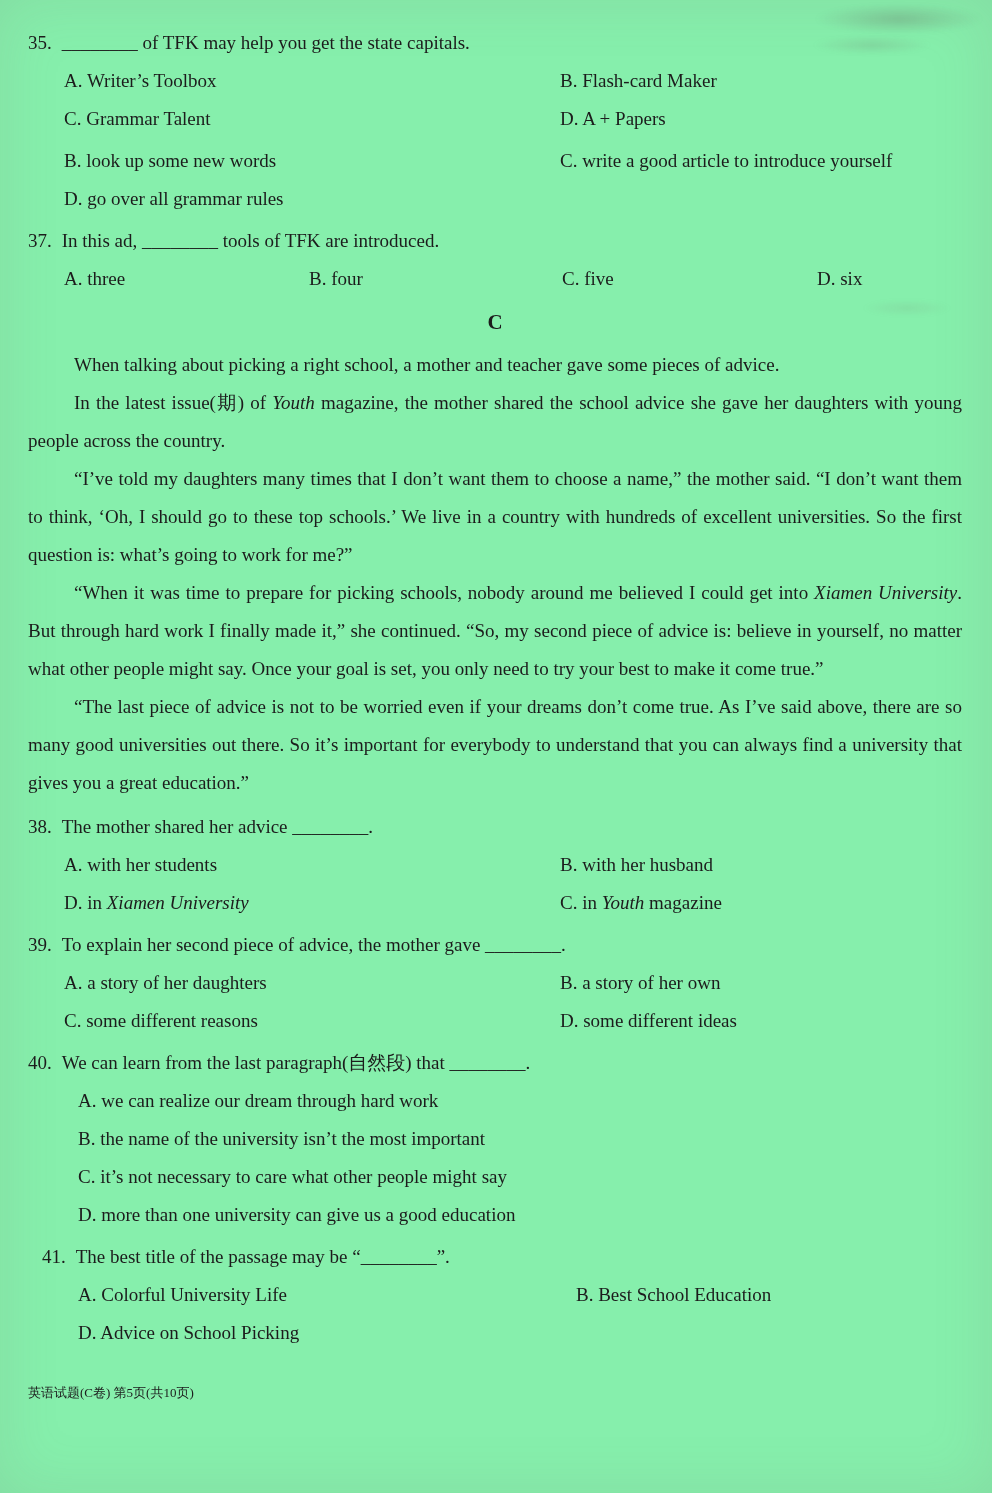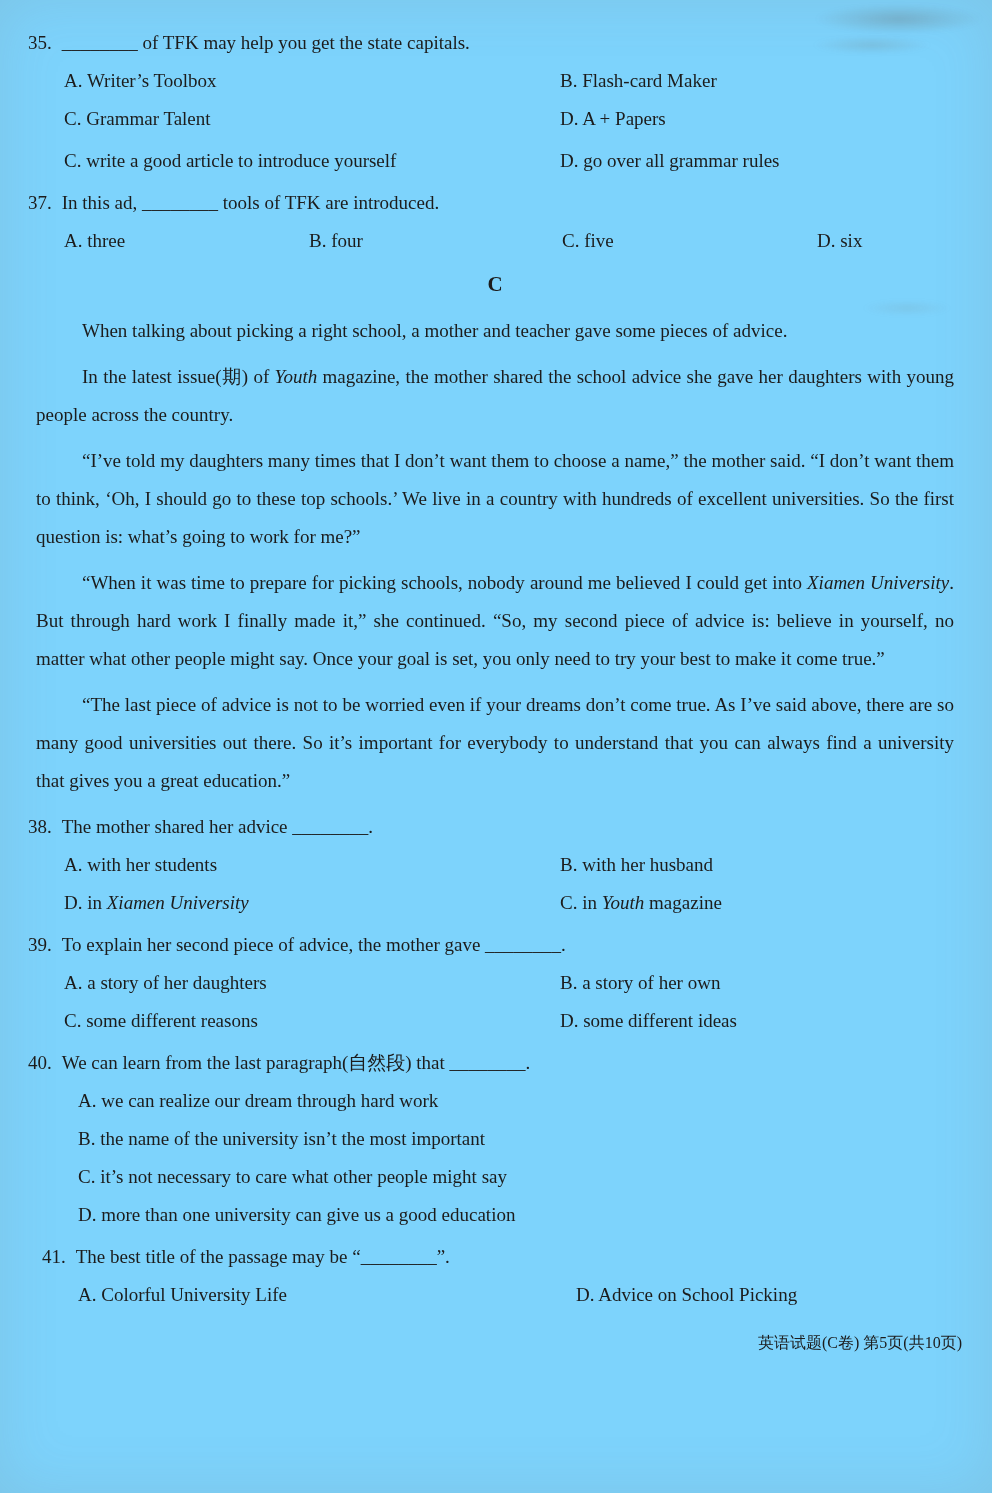--- a/index.html
+++ b/index.html
@@ -1,20 +1,20 @@
 <!DOCTYPE html>
 <html><head>
 <meta charset="utf-8">
 <style>
   html, body { margin:0; padding:0; background:#e8e6e1; }
   .paper {
     position:relative;
     width:992px; height:1493px;
     margin:0 auto;
-    background:#7dd3fc;
+    background:#86efac;
     color:#1c1c1c;
     font-family:"Liberation Serif","DejaVu Serif",serif;
     font-size:19px;
     line-height:38px;
     box-sizing:border-box;
     padding:24px 30px 0 28px;
     overflow:hidden;
     box-shadow: inset 0 0 60px rgba(120,115,105,0.15);
   }
   .smudge { position:absolute; pointer-events:none; }
@@ -46,32 +46,32 @@
   .opt { display:block; }
   .section-head {
     text-align:center;
     font-weight:700;
     font-size:21px;
     margin:2px 0 4px 0;
     line-height:40px;
   }
   .passage { margin:0 0 6px 0; }
   .para {
-    margin:8px;
+    margin:0;
     text-indent:46px;
     text-align:justify;
     font-family:Liberation Serif, serif;
   }
   .it { font-style:italic; }
   .q-inset .stem { padding-left:14px; }
   .q-inset .opts.two-col { padding-left:50px; grid-template-columns:498px 1fr; }
   .footer {
-    text-align:right;
-    font-size:16px;
-    margin-top:12px;
+    text-align:left;
+    font-size:13px;
+    margin-top:24px;
     line-height:34px;
   }
 </style>
 </head>
 <body>
 
 <div class="paper">
   <div class="smudge smudge-a"></div>
   <div class="smudge smudge-b"></div>
   <div class="smudge smudge-c"></div>
@@ -81,20 +81,21 @@
     <div class="opts two-col">
       <span class="opt">A. Writer’s Toolbox</span>
       <span class="opt">B. Flash-card Maker</span>
       <span class="opt">C. Grammar Talent</span>
       <span class="opt">D. A + Papers</span>
     </div>
   </section>
 
   <section class="q">
     <div class="opts two-col">
+      <span class="opt">B. look up some new words</span>
       <span class="opt">C. write a good article to introduce yourself</span>
       <span class="opt">D. go over all grammar rules</span>
     </div>
   </section>
 
   <section class="q">
     <p class="stem"><span class="qnum">37.</span><span>In this ad, ________ tools of TFK are introduced.</span></p>
     <div class="opts four-col">
       <span class="opt">A. three</span>
       <span class="opt">B. four</span>
@@ -140,18 +141,19 @@
       <span class="opt">B. the name of the university isn’t the most important</span>
       <span class="opt">C. it’s not necessary to care what other people might say</span>
       <span class="opt">D. more than one university can give us a good education</span>
     </div>
   </section>
 
   <section class="q q-inset">
     <p class="stem"><span class="qnum">41.</span><span>The best title of the passage may be “________”.</span></p>
     <div class="opts two-col">
       <span class="opt">A. Colorful University Life</span>
+      <span class="opt">B. Best School Education</span>
       <span class="opt">D. Advice on School Picking</span>
     </div>
   </section>
 
   <div class="footer">英语试题(C卷) 第5页(共10页)</div>
 </div>
 
 </body></html>

